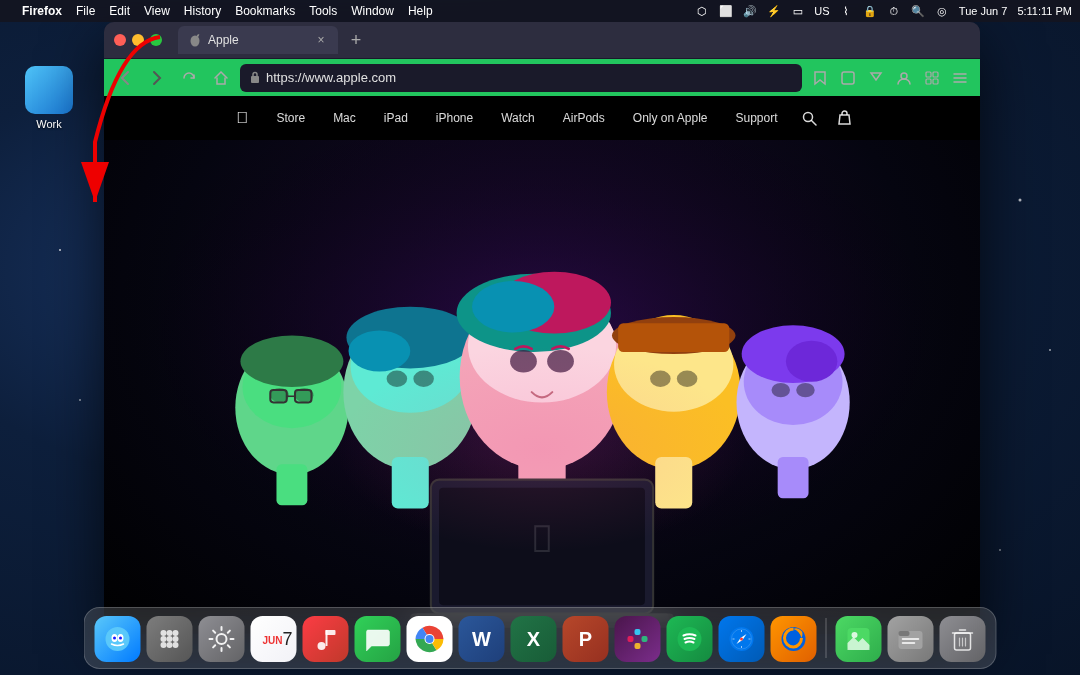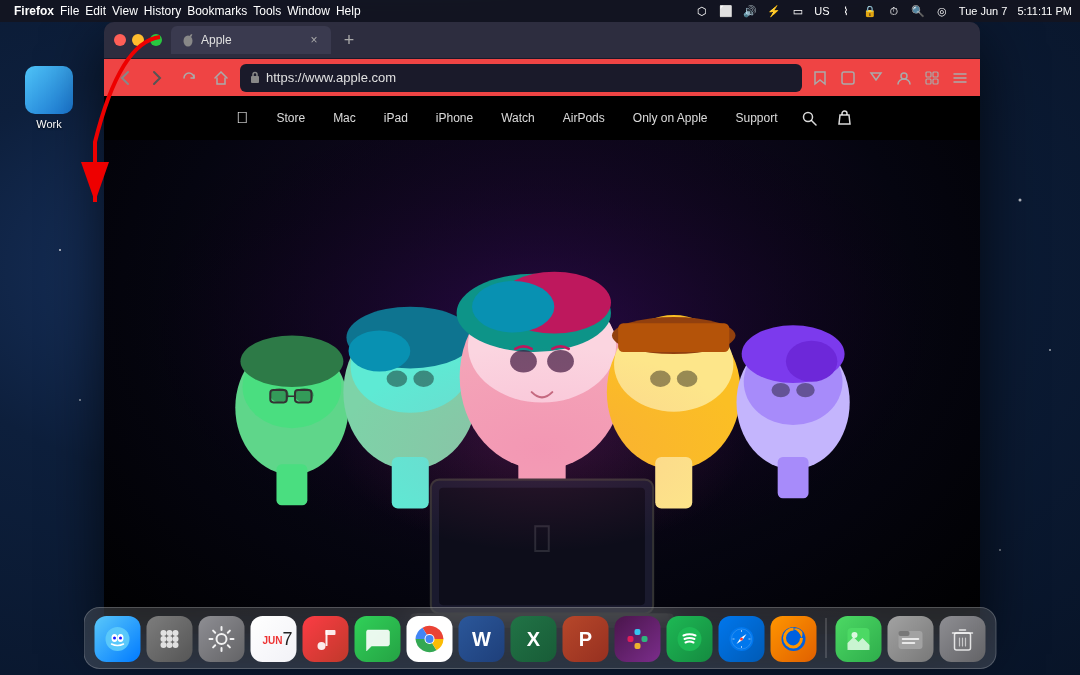--- a/index.html
+++ b/index.html
@@ -38,21 +38,21 @@
       background: rgba(20, 20, 30, 0.85);
       backdrop-filter: blur(10px);
       display: flex;
       align-items: center;
       justify-content: space-between;
       z-index: 100;
       padding: 0 8px;
     }
     .menu-bar-left {
       display: flex;
-      gap: 6px;
+      gap: 14px;
     }
     .menu-bar-right {
       display: flex;
       align-items: center;
       gap: 10px;
     }
     .menu-bar-item {
       color: white;
       font-size: 12px;
       font-weight: 400;
@@ -121,21 +121,21 @@
       z-index: 50;
     }
 
     
     .title-bar {
       height: 36px;
       background: #2d2d3f;
       display: flex;
       align-items: center;
       padding: 0 10px;
-      gap: 1px;
+      gap: 8px;
     }
     .traffic-lights {
       display: flex;
       gap: 6px;
       align-items: center;
     }
     .traffic-light {
       width: 12px;
       height: 12px;
       border-radius: 50%;
@@ -195,21 +195,21 @@
       justify-content: center;
       color: #aaa;
       font-size: 18px;
       cursor: pointer;
       border-radius: 50%;
     }
 
     
     .nav-bar {
       height: 38px;
-      background: #ef4444;
+      background: #22c55e;
       border-top: 1px solid #1a1a2a;
       display: flex;
       align-items: center;
       padding: 0 8px;
       gap: 6px;
     }
     .nav-btn {
       width: 26px;
       height: 26px;
       display: flex;

